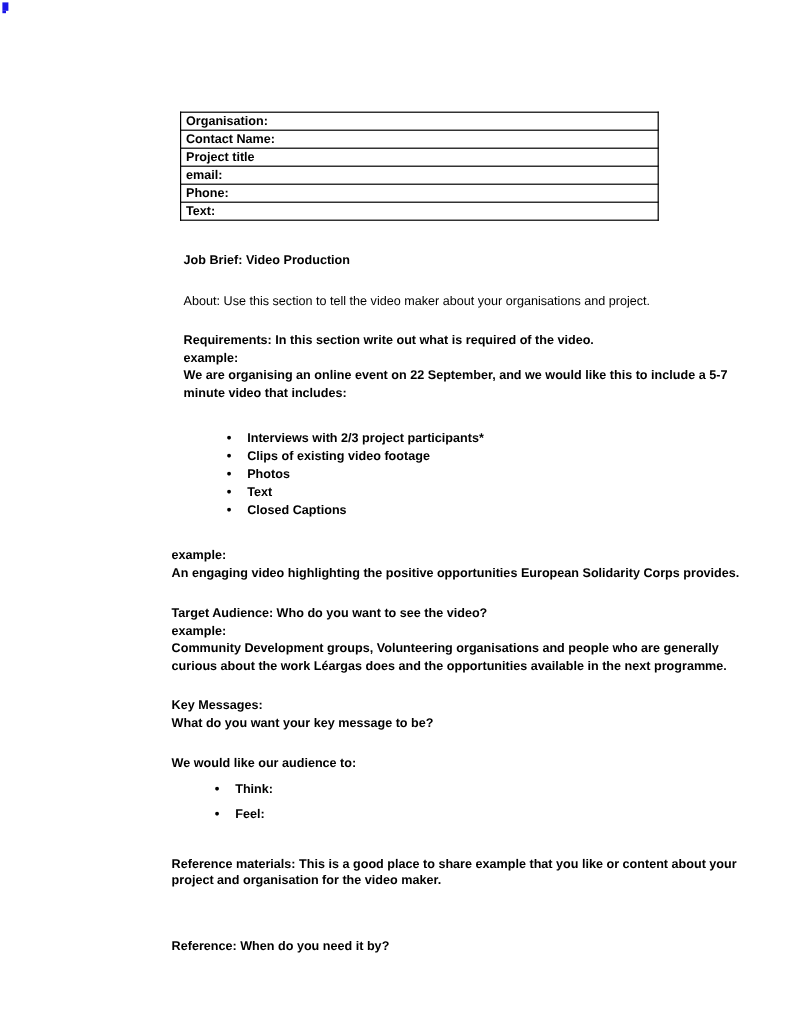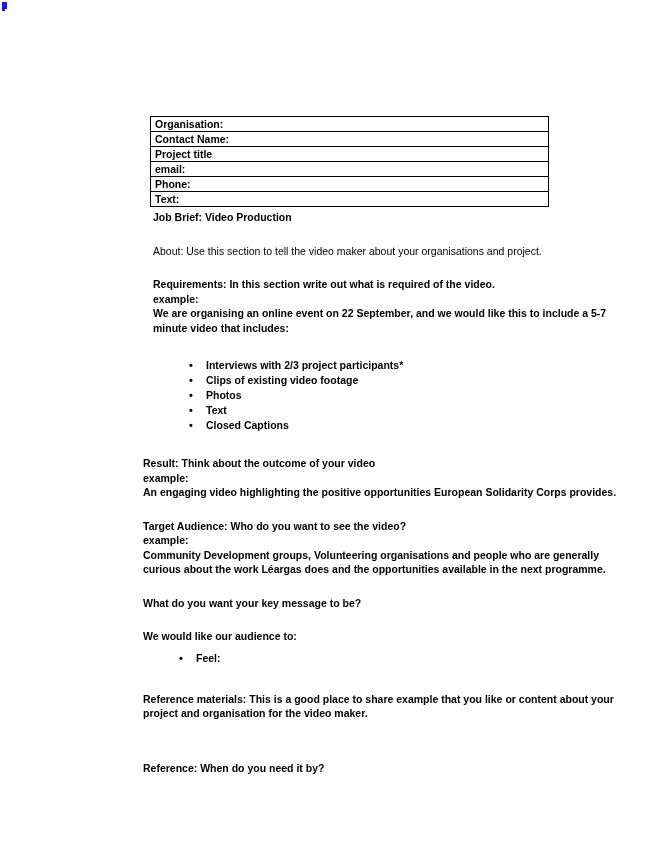--- a/index.html
+++ b/index.html
@@ -32,21 +32,21 @@
     top: 7px;
     width: 3px;
     height: 2px;
     background: #1a16e8;
   }
 
   
   #info-table {
     position: absolute;
     left: 150px;
-    top: 116px;
+    top: 93px;
     width: 399px;
     border-collapse: collapse;
     table-layout: fixed;
   }
   #info-table td {
     border: 1px solid #000000;
     height: 14px;
     padding: 0 0 0 4px;
     font-size: 10.5px;
     font-weight: bold;
@@ -151,39 +151,40 @@
       <li>Clips of existing video footage</li>
       <li>Photos</li>
       <li>Text</li>
       <li>Closed Captions</li>
     </ul>
   </div>
 
   <div class="gap-md"></div>
 
   <div class="block-lower">
-    <p class="para">Result: Think about the outcome of your video</p>
     <p class="para">example:</p>
     <p class="para">An engaging video highlighting the positive opportunities European Solidarity Corps provides.</p>
 
     <div class="gap-md"></div>
 
     <p class="para">Target Audience: Who do you want to see the video?</p>
     <p class="para">example:</p>
     <p class="para">Community Development groups, Volunteering organisations and people who are generally curious about the work Léargas does and the opportunities available in the next programme.</p>
 
     <div class="gap-md"></div>
 
+    <p class="para">Key Messages:</p>
     <p class="para">What do you want your key message to be?</p>
 
     <div class="gap-md"></div>
 
     <p class="para">We would like our audience to:</p>
 
     <ul class="bullets loose">
+      <li>Think:</li>
       <li>Feel:</li>
     </ul>
 
     <div class="gap-md"></div>
 
     <p class="para">Reference materials: This is a good place to share example that you like or content about your project and organisation for the video maker.</p>
 
     <div class="gap-xl"></div>
 
     <p class="para">Reference: When do you need it by?</p>

